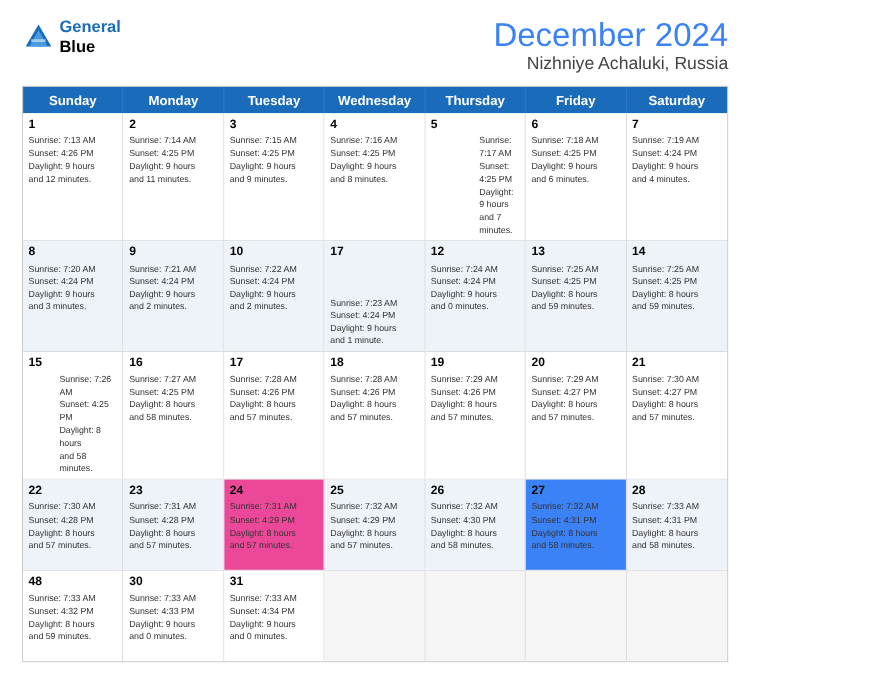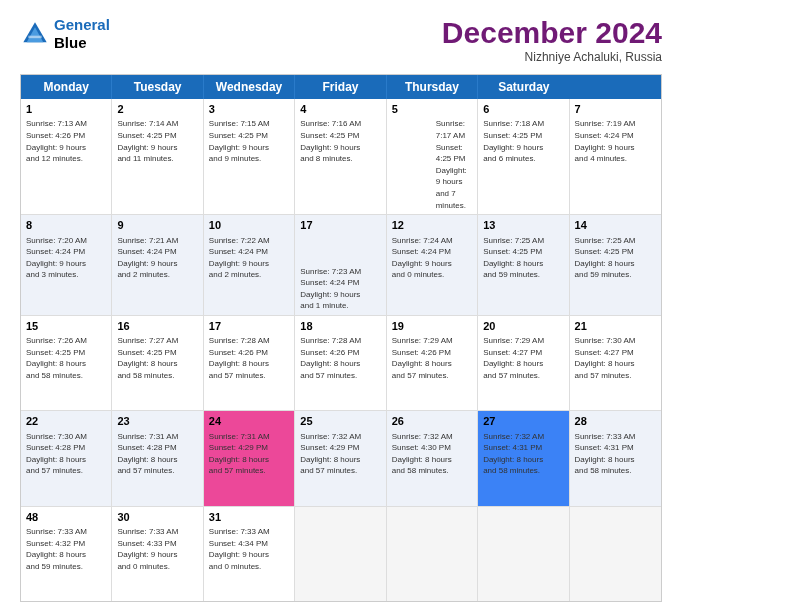--- a/index.html
+++ b/index.html
@@ -38,25 +38,25 @@
     .logo-text .blue { color: #1a6bba; }
     .logo-icon {
       width: 30px;
       height: 30px;
     }
     .title-block {
       text-align: right;
     }
     .month-title {
       font-size: 30px;
-      font-weight: bold;
-      color: #701a75;
+      font-weight: normal;
+      color: #3b82f6;
     }
     .location-title {
-      font-size: 12px;
+      font-size: 16px;
       color: #444;
     }
     .calendar {
       flex: 1;
       display: flex;
       flex-direction: column;
       border: 1px solid #ccc;
     }
     .cal-header {
       display: grid;
@@ -126,25 +126,26 @@
       </div>
     </div>
     <div class="title-block">
       <div class="month-title">December 2024</div>
       <div class="location-title">Nizhniye Achaluki, Russia</div>
     </div>
   </div>
 
   <div class="calendar">
     <div class="cal-header">
+      <div class="cal-header-cell">Sunday</div>
       <div class="cal-header-cell">Monday</div>
       <div class="cal-header-cell">Tuesday</div>
       <div class="cal-header-cell">Wednesday</div>
+      <div class="cal-header-cell">Thursday</div>
       <div class="cal-header-cell">Friday</div>
-      <div class="cal-header-cell">Thursday</div>
       <div class="cal-header-cell">Saturday</div>
     </div>
     <div class="cal-body" id="cal-body">
     <div class="cal-row">
           <div class="cal-cell">
             <span class="day-num">1</span>
             <div class="day-info" style="white-space: pre-line;">Sunrise: 7:13 AM
 Sunset: 4:26 PM
 Daylight: 9 hours
 and 12 minutes.</div>
@@ -239,21 +240,21 @@
             <span class="day-num">14</span>
             <div class="day-info" style="white-space: pre-line;">Sunrise: 7:25 AM
 Sunset: 4:25 PM
 Daylight: 8 hours
 and 59 minutes.</div>
           </div>
         </div>
         <div class="cal-row">
           <div class="cal-cell">
             <span class="day-num">15</span>
-            <div class="day-info" style="white-space: pre-line;">Sunrise: 7:26 AM
+            <div class="day-info" style="white-space: pre-line; margin-left: 28px;">Sunrise: 7:26 AM
 Sunset: 4:25 PM
 Daylight: 8 hours
 and 58 minutes.</div>
           </div>
           <div class="cal-cell">
             <span class="day-num">16</span>
             <div class="day-info" style="white-space: pre-line;">Sunrise: 7:27 AM
 Sunset: 4:25 PM
 Daylight: 8 hours
 and 58 minutes.</div>

